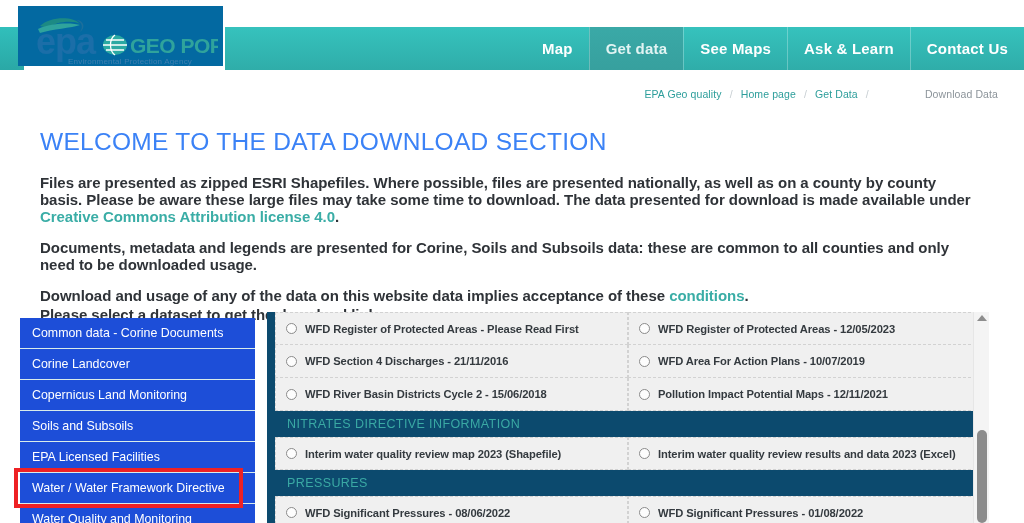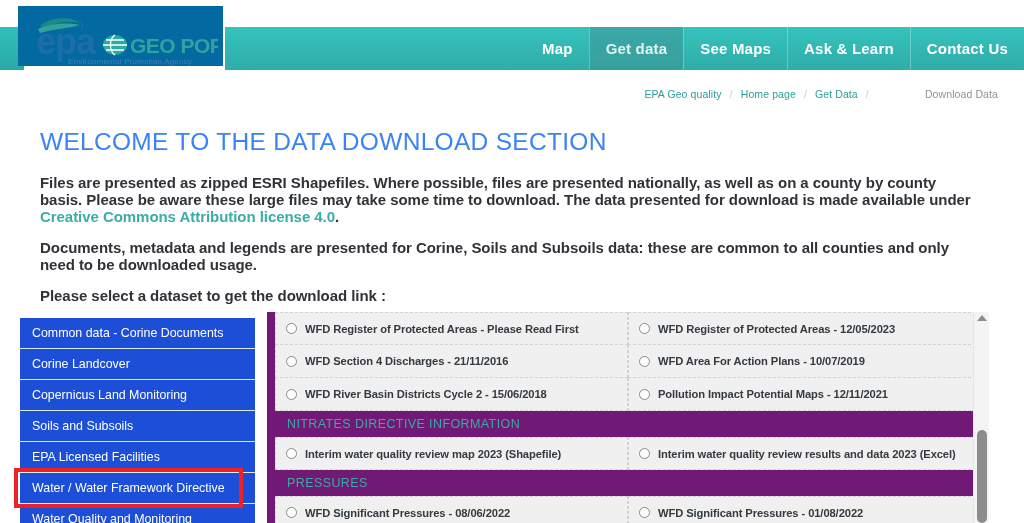--- a/index.html
+++ b/index.html
@@ -84,21 +84,21 @@
 
   .redbox-side {
     position: absolute; left: 14px; top: 156px;
     width: 229px; height: 40px;
     border: 4px solid #ee2124; pointer-events: none; z-index: 6;
   }
 
   
   .panel {
     position: absolute; left: 267px; top: 0px; width: 722px; height: 211px;
-    background: #701a75; overflow: hidden;
+    background: #0c4a6e; overflow: hidden;
   }
   .grid { display: flex; flex-wrap: wrap; padding: 0 8px; }
   .cell {
     width: 50%; height: 33px;
     display: flex; align-items: center;
     border: 1px dashed #d2d2d2; border-top: none;
     padding-left: 10px;
     background: #f0f0f0;
   }
   .cell.first-row { border-top: 1px dashed #d2d2d2; }
@@ -182,20 +182,21 @@
     <span class="current">Download Data</span>
   </div>
 
   <div class="intro">
     <h1 class="page-title">WELCOME TO THE DATA DOWNLOAD SECTION</h1>
 
     <p class="body-text"><span>Files are presented as zipped ESRI Shapefiles. Where possible, files are presented nationally, as well as on a county by county basis. Please be aware these large files may take some time to download. The data presented for download is made available under </span><a class="lnk">Creative Commons Attribution license 4.0</a><span>.</span></p>
 
     <p class="body-text">Documents, metadata and legends are presented for Corine, Soils and Subsoils data: these are common to all counties and only need to be downloaded usage.</p>
 
+    <p class="body-text tight"><span>Download and usage of any of the data on this website data implies acceptance of these </span><a class="lnk">conditions</a><span>.</span></p>
 
     <p class="body-text">Please select a dataset to get the download link :</p>
   </div>
 
   <div class="lower">
 
     <div class="sidebar">
       <div class="side-item">Common data - Corine Documents</div>
       <div class="side-item">Corine Landcover</div>
       <div class="side-item">Copernicus Land Monitoring</div>

